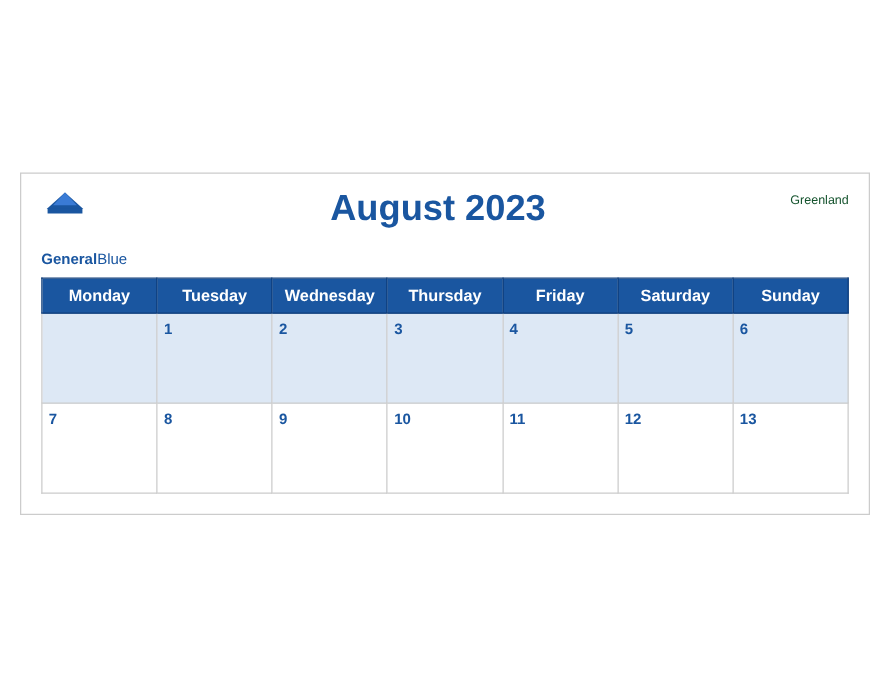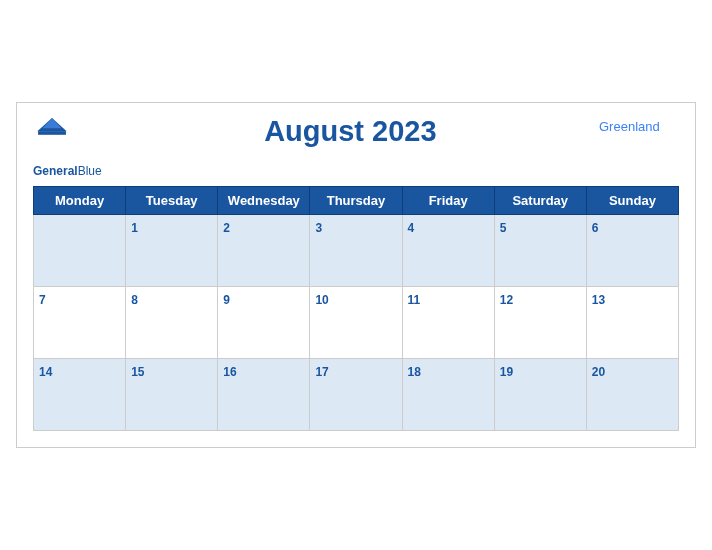--- a/index.html
+++ b/index.html
@@ -45,23 +45,23 @@
     .title-area {
       text-align: center;
       flex: 1;
     }
     .calendar-title {
       font-size: 29px;
       font-weight: bold;
       color: #1a56a0;
     }
     .region-label {
-      font-size: 13px;
-      color: #3b82f6;
-      text-align: left;
+      font-size: 10px;
+      color: #14532d;
+      text-align: right;
       padding-top: 4px;
       min-width: 80px;
     }
     .calendar-table {
       width: 100%;
       border-collapse: collapse;
     }
     .calendar-table thead tr th {
       background-color: #1a56a0;
       color: #fff;
@@ -137,24 +137,15 @@
         </tr>
         <tr>
           <td><span class="day-num">7</span></td>
           <td><span class="day-num">8</span></td>
           <td><span class="day-num">9</span></td>
           <td><span class="day-num">10</span></td>
           <td><span class="day-num">11</span></td>
           <td><span class="day-num">12</span></td>
           <td><span class="day-num">13</span></td>
         </tr>
-        <tr>
-          <td><span class="day-num">14</span></td>
-          <td><span class="day-num">15</span></td>
-          <td><span class="day-num">16</span></td>
-          <td><span class="day-num">17</span></td>
-          <td><span class="day-num">18</span></td>
-          <td><span class="day-num">19</span></td>
-          <td><span class="day-num">20</span></td>
-        </tr>
       </tbody>
   </table>
 </div>
 
 </body></html>

